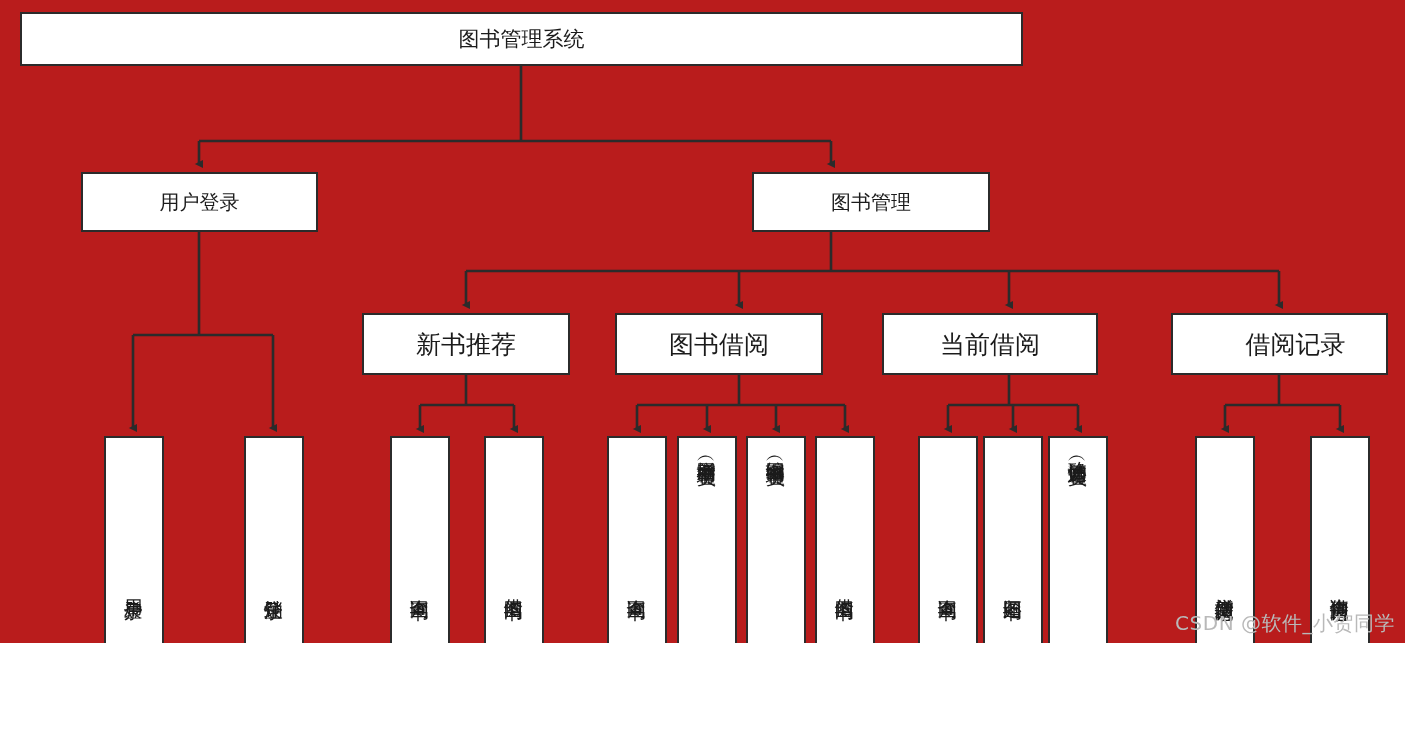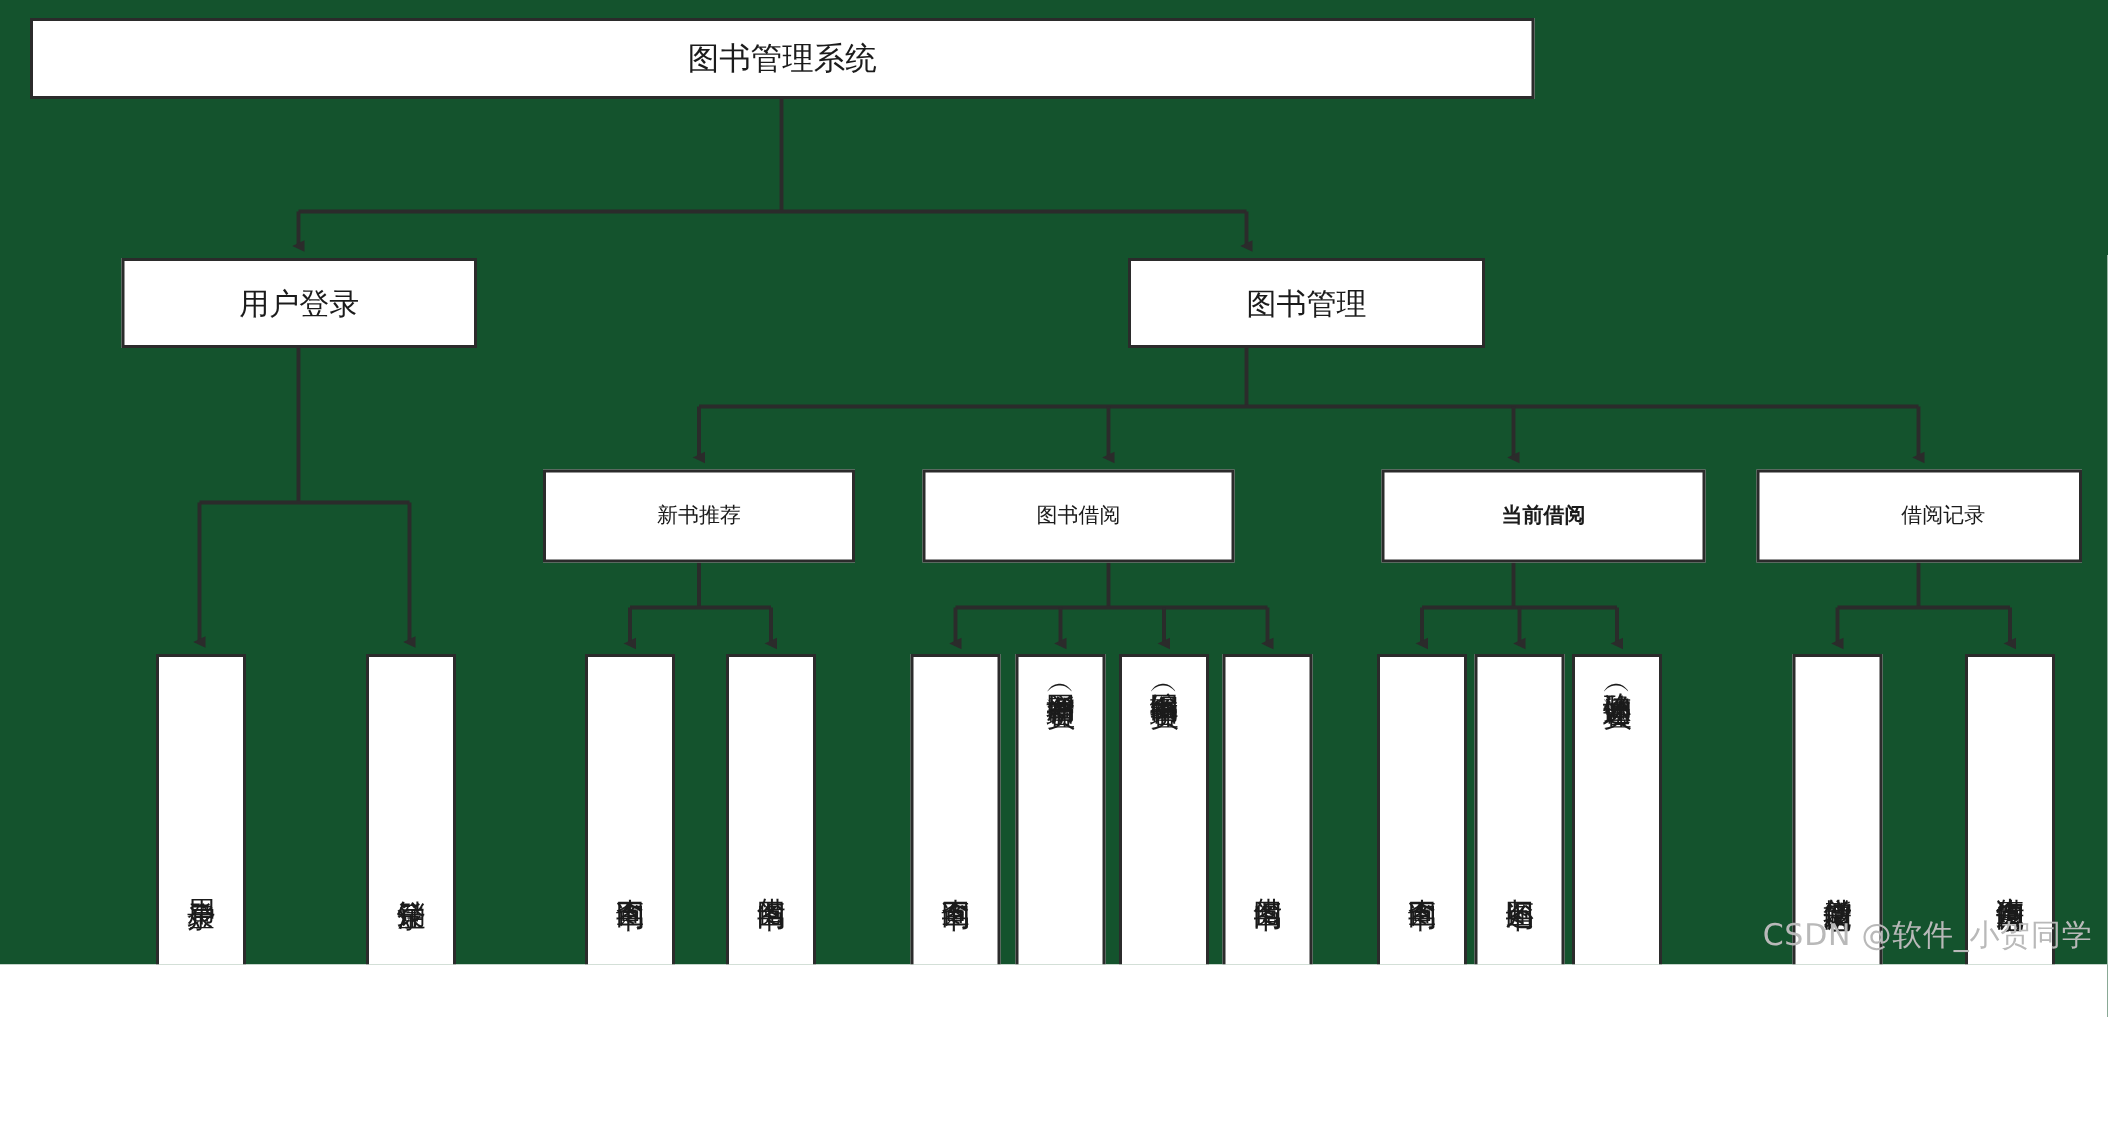--- a/index.html
+++ b/index.html
@@ -4,21 +4,21 @@
 <style>
   html, body {
     margin: 0;
     padding: 0;
     background: #ffffff;
   }
   #canvas {
     position: relative;
     width: 1405px;
     height: 643px;
-    background: #14532d;
+    background: #b91c1c;
     font-family: "DejaVu Sans", "Liberation Sans", sans-serif;
     overflow: hidden;
   }
   #wires {
     position: absolute;
     left: 0; top: 0;
     width: 1405px;
     height: 747px;
     pointer-events: none;
   }
@@ -32,21 +32,21 @@
     justify-content: center;
     color: #1b1b1b;
   }
   .node.root {
     font-size: 21px;
   }
   .node.level2 {
     font-size: 20px;
   }
   .node.level3 {
-    font-size: 14px;
+    font-size: 25px;
   }
   .leaf {
     position: absolute;
     box-sizing: border-box;
     border: 2.5px solid #2b2b2b;
     background: #ffffff;
     display: flex;
     justify-content: center;
     overflow: hidden;
   }
@@ -136,21 +136,21 @@
   <div class="node level2" style="left:752px; top:172px; width:238px; height:60px;">
     <span>图书管理</span>
   </div>
 
   <div class="node level3" style="left:362px; top:313px; width:208px; height:62px;">
     <span>新书推荐</span>
   </div>
   <div class="node level3" style="left:615px; top:313px; width:208px; height:62px;">
     <span>图书借阅</span>
   </div>
-  <div class="node level3" style="left:921px; top:313px; width:216px; height:62px;font-weight:bold;">
+  <div class="node level3" style="left:882px; top:313px; width:216px; height:62px;">
     <span>当前借阅</span>
   </div>
   <div class="node level3" style="left:1171px; top:313px; width:217px; height:62px;padding-left:32px;">
     <span>借阅记录</span>
   </div>
 
   <div class="leaf center-v" style="left:104px; top:436px; width:60px; height:299px;">
     <span class="vtext">用户登录</span>
   </div>
   <div class="leaf center-v" style="left:244px; top:436px; width:60px; height:299px;">

